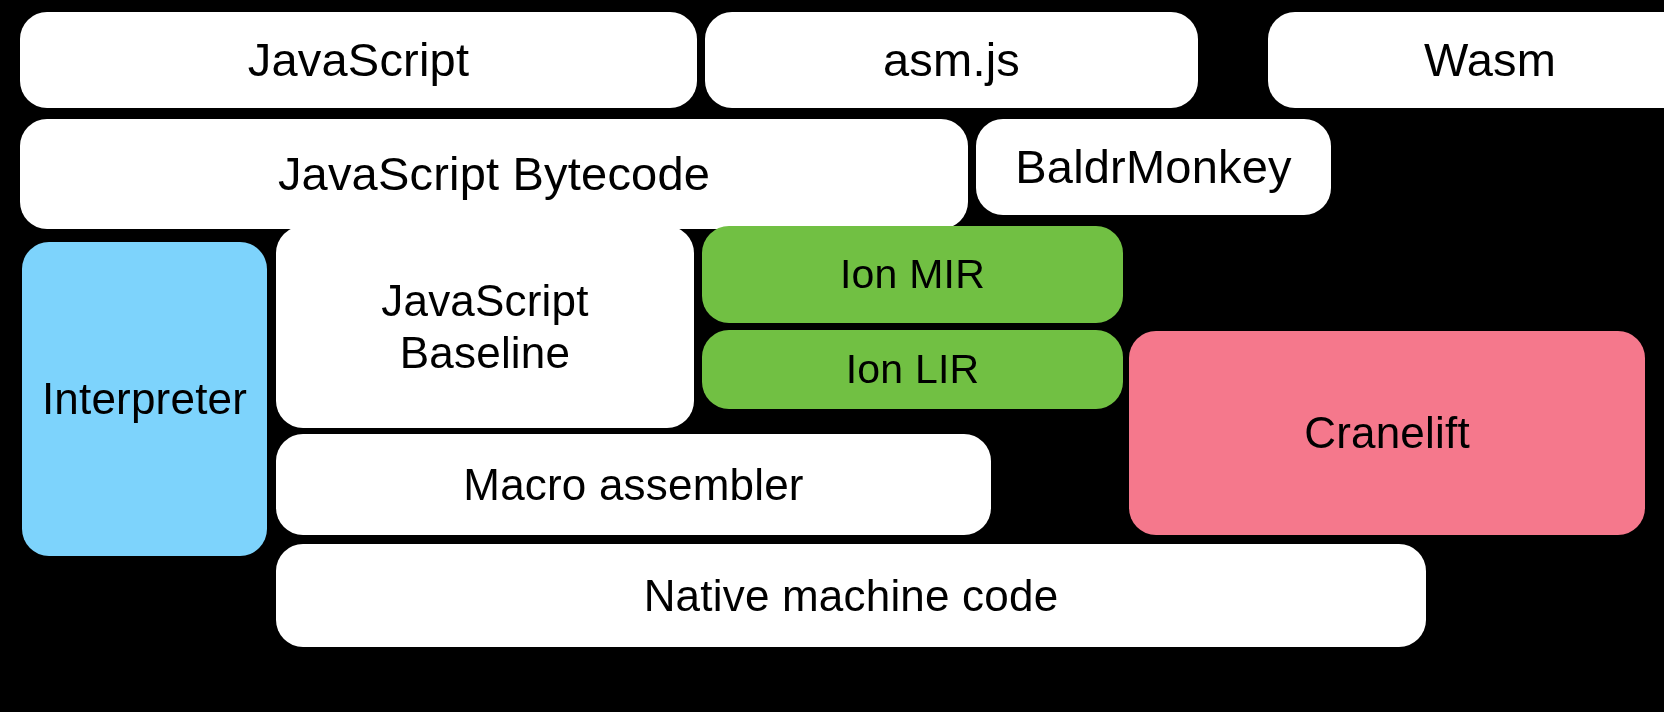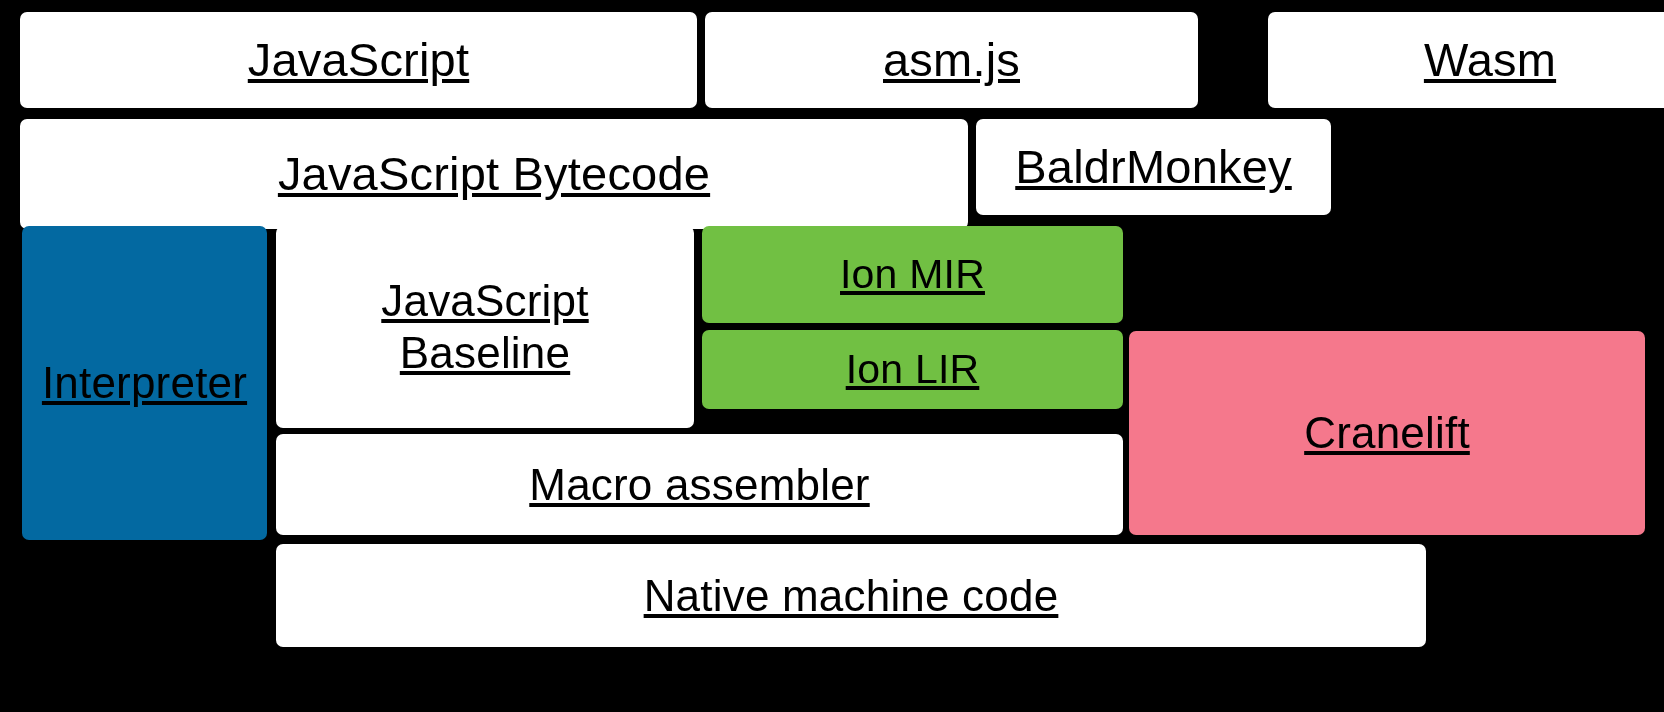--- a/index.html
+++ b/index.html
@@ -18,31 +18,30 @@
     background: #000000;
     overflow: hidden;
   }
   .node {
     position: absolute;
     box-sizing: border-box;
     display: flex;
     align-items: center;
     justify-content: center;
     text-align: center;
-    border-radius: 7px;
+    border-radius: 27px;
     color: #000000;
     font-weight: 400;
     line-height: 1.18;
     letter-spacing: 0.2px;
     -webkit-font-smoothing: antialiased;
     white-space: pre-line;
-    text-decoration: underline;
   }
   .fill-white { background: #FFFFFF; }
-  .fill-grey  { background: #0369a1; }
+  .fill-grey  { background: #7dd3fc; margin-top: 16px; }
   .fill-green { background: #71C043; }
   .fill-pink  { background: #F5788C; }
 
   .t-lg   { font-size: 47px; }
   .t-md   { font-size: 44px; }
   .t-sm   { font-size: 41px; }
 </style>
 </head>
 <body>
 
@@ -62,17 +61,17 @@
 
   <div class="node fill-white t-md" style="left:276px; top:226px; width:418px; height:202px;">JavaScript
 Baseline</div>
 
   <div class="node fill-green t-sm" style="left:702px; top:226px; width:421px; height:97px;">Ion MIR</div>
 
   <div class="node fill-green t-sm" style="left:702px; top:330px; width:421px; height:79px;">Ion LIR</div>
 
   <div class="node fill-pink t-md" style="left:1129px; top:331px; width:516px; height:204px;">Cranelift</div>
 
-  <div class="node fill-white t-md" style="left:276px; top:434px; width:847px; height:101px;">Macro assembler</div>
+  <div class="node fill-white t-md" style="left:276px; top:434px; width:715px; height:101px;">Macro assembler</div>
 
   <div class="node fill-white t-md" style="left:276px; top:544px; width:1150px; height:103px;">Native machine code</div>
 
 </div>
 
 </body></html>

